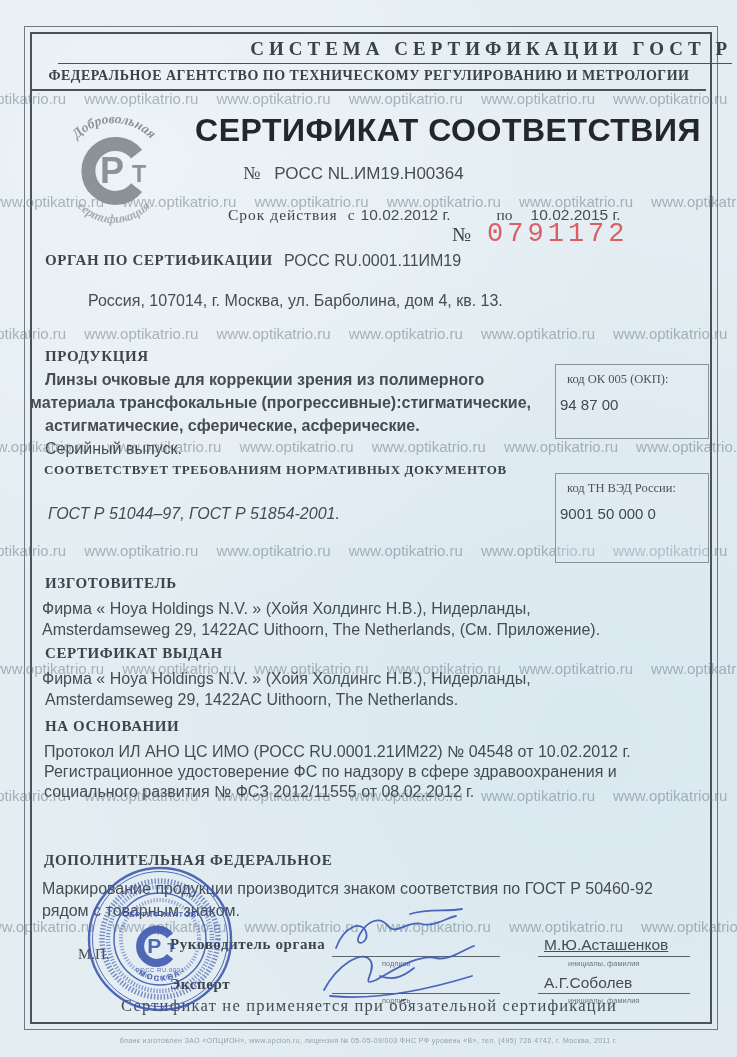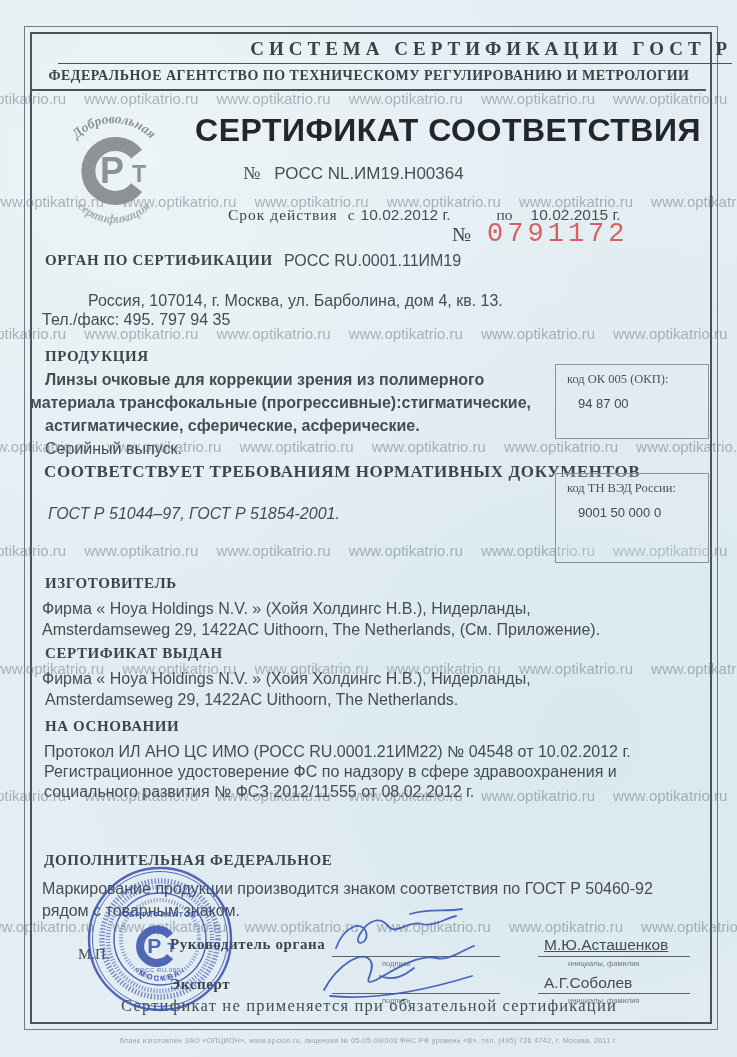--- a/index.html
+++ b/index.html
@@ -43,27 +43,27 @@
   .org-label{left:45px;top:252px;}
   .org-code{left:284px;top:252px;}
   .org-name{left:40px;top:272px;}
   .org-addr{left:42px;top:292px;margin-left:46px;}
   .org-phone{left:42px;top:311px;}
   .prod-label{left:45px;top:348px;}
   .prod-l1{left:45px;top:371px;}
   .prod-l2{left:30px;top:394px;}
   .prod-l3{left:45px;top:417px;}
   .prod-l4{left:45px;top:440px;}
-  .conf-label{left:44px;top:462px;font-size:17px;}
+  .conf-label{left:44px;top:462px;font-size:13px;}
   .conf-docs{left:48px;top:505px;font-style:italic;}
   .codebox{border:1px solid #8a939c;z-index:2;background:rgba(227,237,242,.25);}
   .box-okp{left:555px;top:364px;width:152px;height:73px;}
   .box-tnved{left:555px;top:473px;width:152px;height:88px;}
   .codebox .cb-label{position:absolute;left:11px;top:7px;font-family:"Liberation Serif",serif;font-size:12.5px;color:#4c535b;}
-  .codebox .cb-value{position:absolute;left:22px;top:31px;font-size:13px;color:#42484f;}
+  .codebox .cb-value{position:absolute;left:4px;top:31px;font-size:15px;color:#42484f;}
   .mfr-label{left:45px;top:575px;}
   .mfr-l1{left:42px;top:600px;}
   .mfr-l2{left:42px;top:621px;}
   .issued-label{left:45px;top:645px;}
   .issued-l1{left:42px;top:670px;}
   .issued-l2{left:45px;top:691px;}
   .basis-label{left:45px;top:718px;}
   .basis-l1{left:44px;top:743px;}
   .basis-l2{left:44px;top:763px;}
   .basis-l3{left:44px;top:783px;}
@@ -209,21 +209,20 @@
   </div>
 
   <div class="abs blank-no">
     <span class="nosign">№</span>
     <span class="digits">0791172</span>
   </div>
 
   <div class="abs slabel org-label">ОРГАН ПО СЕРТИФИКАЦИИ</div>
   <div class="abs body-line org-code">РОСС RU.0001.11ИМ19</div>
   <div class="abs body-line org-addr">Россия, 107014, г. Москва, ул. Барболина, дом 4, кв. 13.</div>
-  <div class="abs body-line org-phone">Тел./факс: 495. 797 94 35</div>
 
   <div class="abs slabel prod-label">ПРОДУКЦИЯ</div>
   <div class="abs body-line bold prod-l1">Линзы очковые для коррекции зрения из полимерного</div>
   <div class="abs body-line bold prod-l2">материала  трансфокальные (прогрессивные):стигматические,</div>
   <div class="abs body-line bold prod-l3">астигматические, сферические, асферические.</div>
   <div class="abs body-line prod-l4">Серийный выпуск.</div>
 
   <div class="abs codebox box-okp">
     <div class="cb-label">код ОК 005 (ОКП):</div>
     <div class="cb-value">94 87 00</div>

